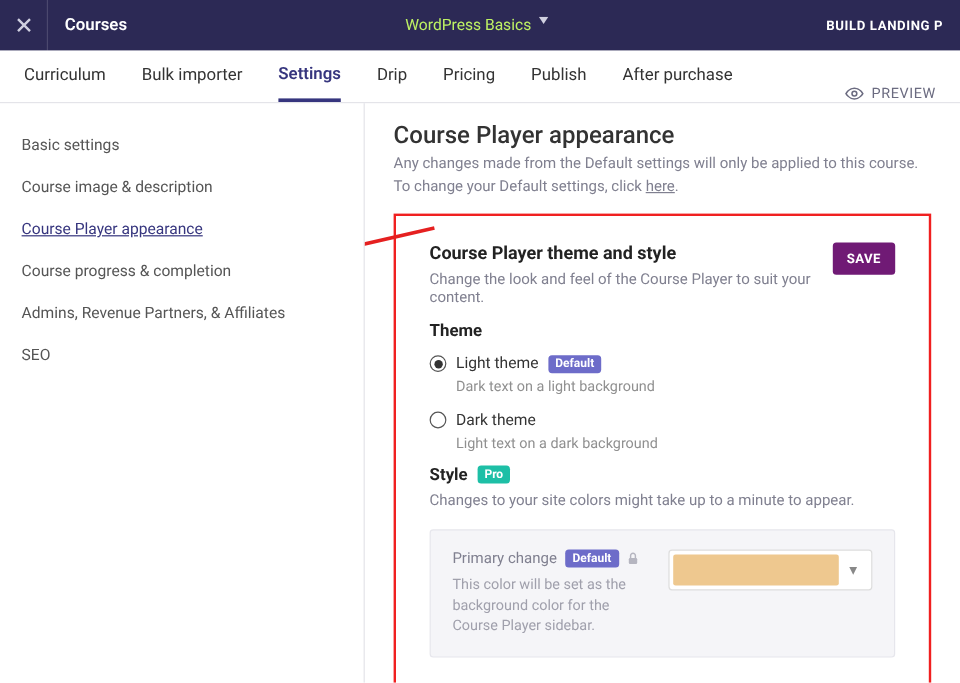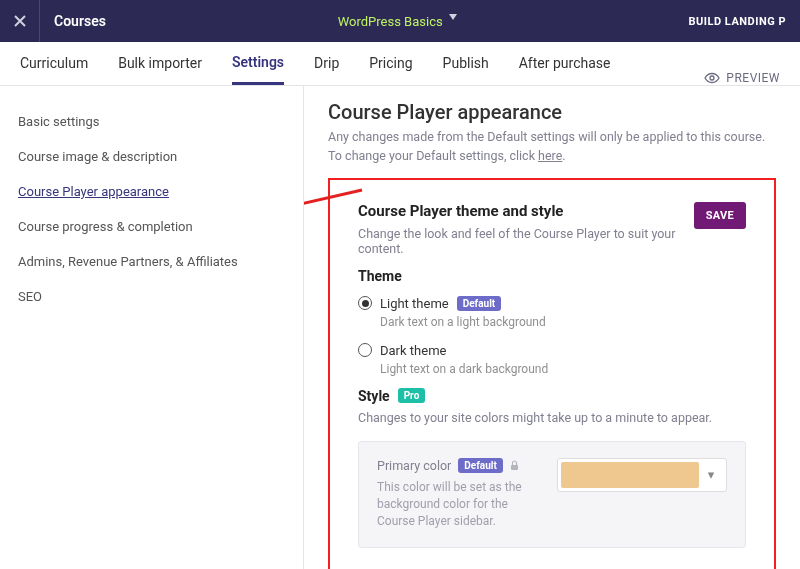--- a/index.html
+++ b/index.html
@@ -137,21 +137,21 @@
       <div class="section">
         <div class="sec-title">
           <span>Style</span>
           <span class="badge pro">Pro</span>
         </div>
         <div class="style-sub">Changes to your site colors might take up to a minute to appear.</div>
 
         <div class="prop-box">
           <div class="prop-left">
             <div class="prop-title">
-              <span>Primary color</span>
+              <span>Primary change</span>
               <span class="badge default">Default</span>
               <span class="lock">
                   <svg width="9" height="11" viewBox="0 0 9 11" fill="#b5b5c0">
                     <rect x="1" y="5" width="7" height="5" rx="1"></rect>
                     <path d="M2.5 5V3a2 2 0 014 0v2" fill="none" stroke="#b5b5c0" stroke-width="1.2"></path>
                   </svg>
                 </span>
             </div>
             <div class="prop-desc">This color will be set as the background color for the Course Player sidebar.</div>
           </div>

